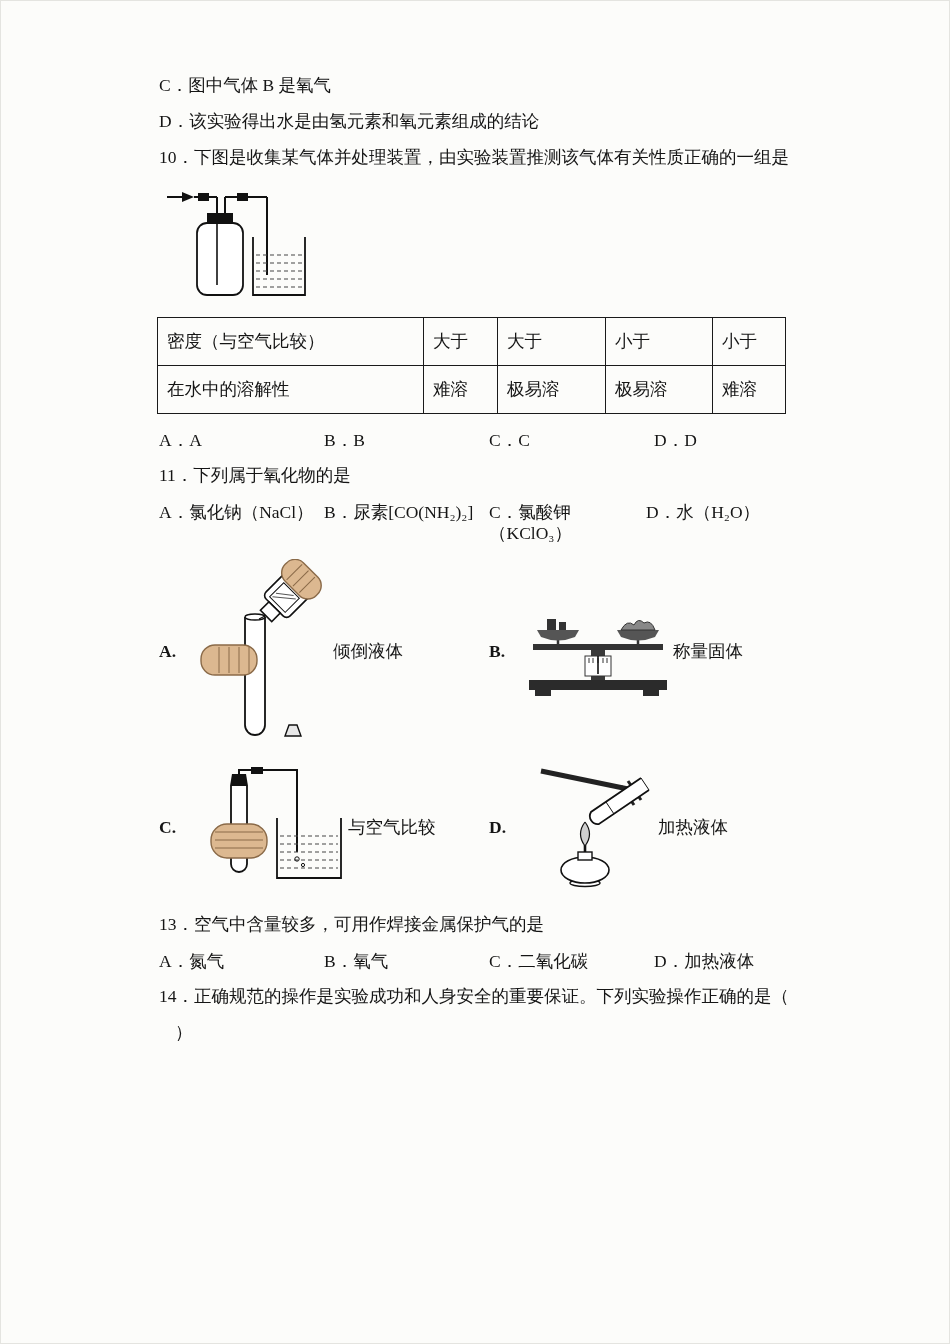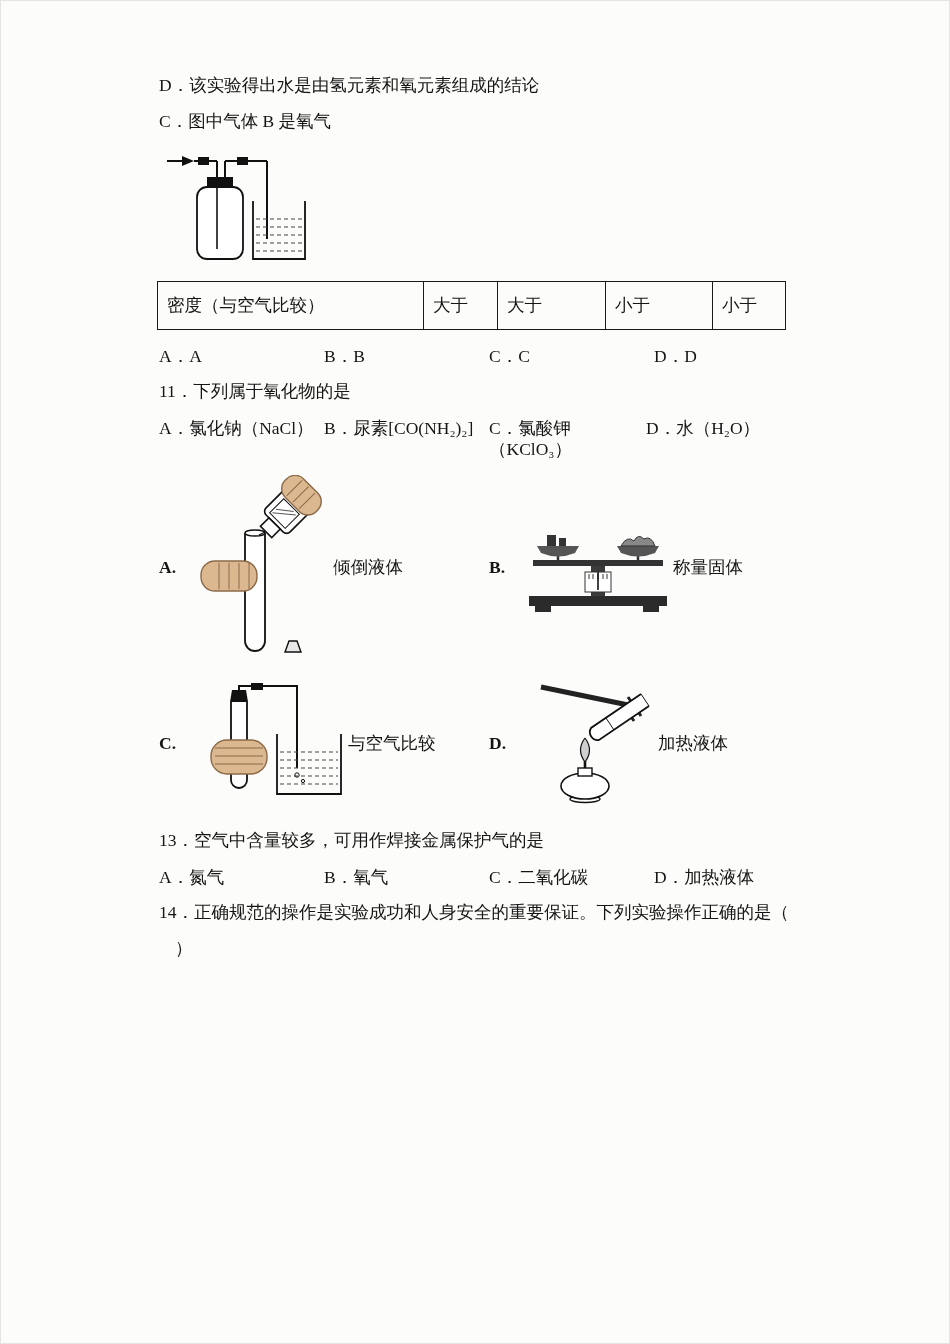--- a/index.html
+++ b/index.html
@@ -26,22 +26,23 @@
   .fig-caption{white-space:nowrap}
   .cont-line{margin:0 0 15px 16px}
   svg{display:block}
 </style>
 </head>
 <body>
 
 <div class="page">
   <div class="content">
 
+    <div class="tline">C．图中气体 B 是氧气</div>
     <div class="tline">D．该实验得出水是由氢元素和氧元素组成的结论</div>
-    <div class="tline">C．图中气体 B 是氧气</div>
+    <div class="tline">10．下图是收集某气体并处理装置，由实验装置推测该气体有关性质正确的一组是</div>
 
     <div class="fig10">
       <svg width="190" height="118" viewBox="0 0 190 118">
         <g stroke="#111" stroke-width="2" fill="none">
           <line x1="2" y1="14" x2="17" y2="14"></line>
           <polygon points="29,14 17,9 17,19" fill="#111" stroke="none"></polygon>
           <line x1="29" y1="14" x2="52" y2="14"></line>
           <rect x="33" y="10" width="11" height="8" fill="#111" stroke="none"></rect>
           <line x1="52" y1="14" x2="52" y2="34"></line>
           <line x1="60" y1="34" x2="60" y2="14"></line>
@@ -65,20 +66,27 @@
 
     <table class="qtable">
       <tbody>
         <tr>
           <td class="c0">密度（与空气比较）</td>
           <td class="c1">大于</td>
           <td class="c2">大于</td>
           <td class="c3">小于</td>
           <td class="c4">小于</td>
         </tr>
+        <tr>
+          <td class="c0">在水中的溶解性</td>
+          <td class="c1">难溶</td>
+          <td class="c2">极易溶</td>
+          <td class="c3">极易溶</td>
+          <td class="c4">难溶</td>
+        </tr>
       </tbody>
     </table>
 
     <div class="opt-row">
       <span class="o">A．A</span>
       <span class="o">B．B</span>
       <span class="o">C．C</span>
       <span class="o">D．D</span>
     </div>
 

